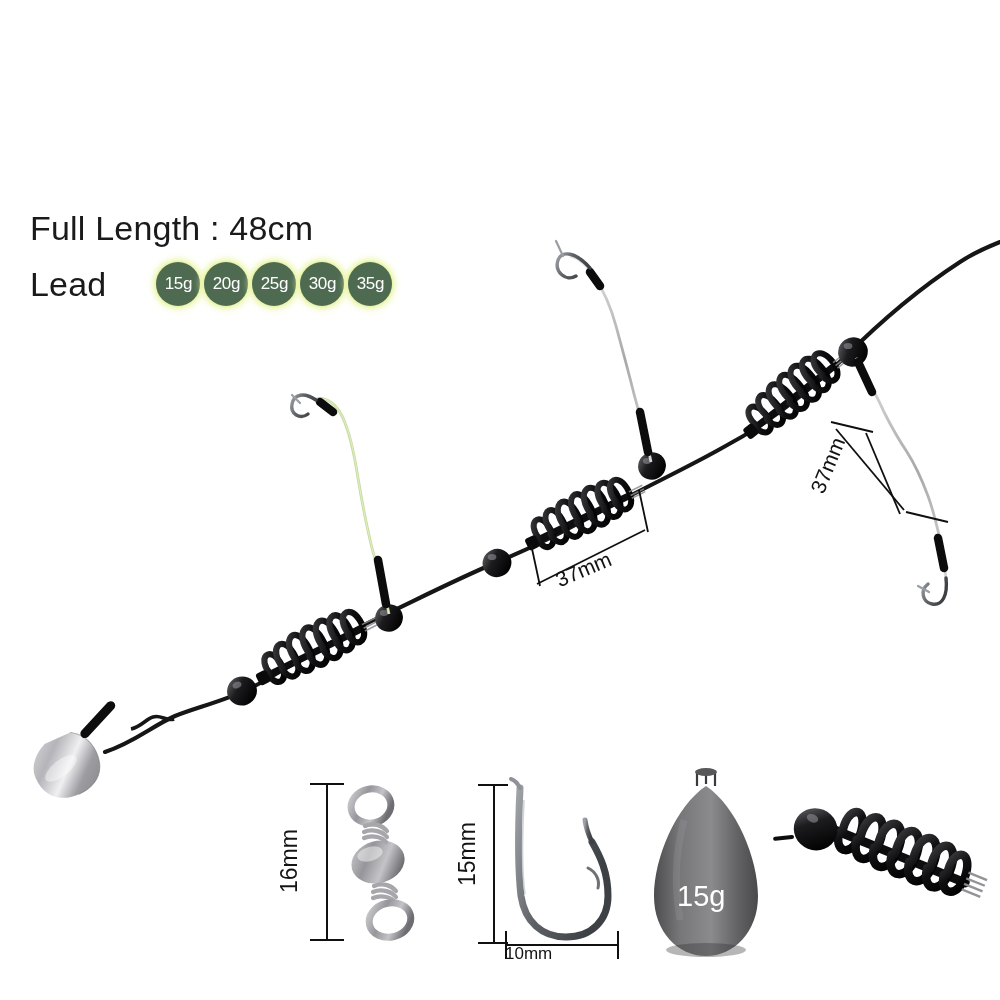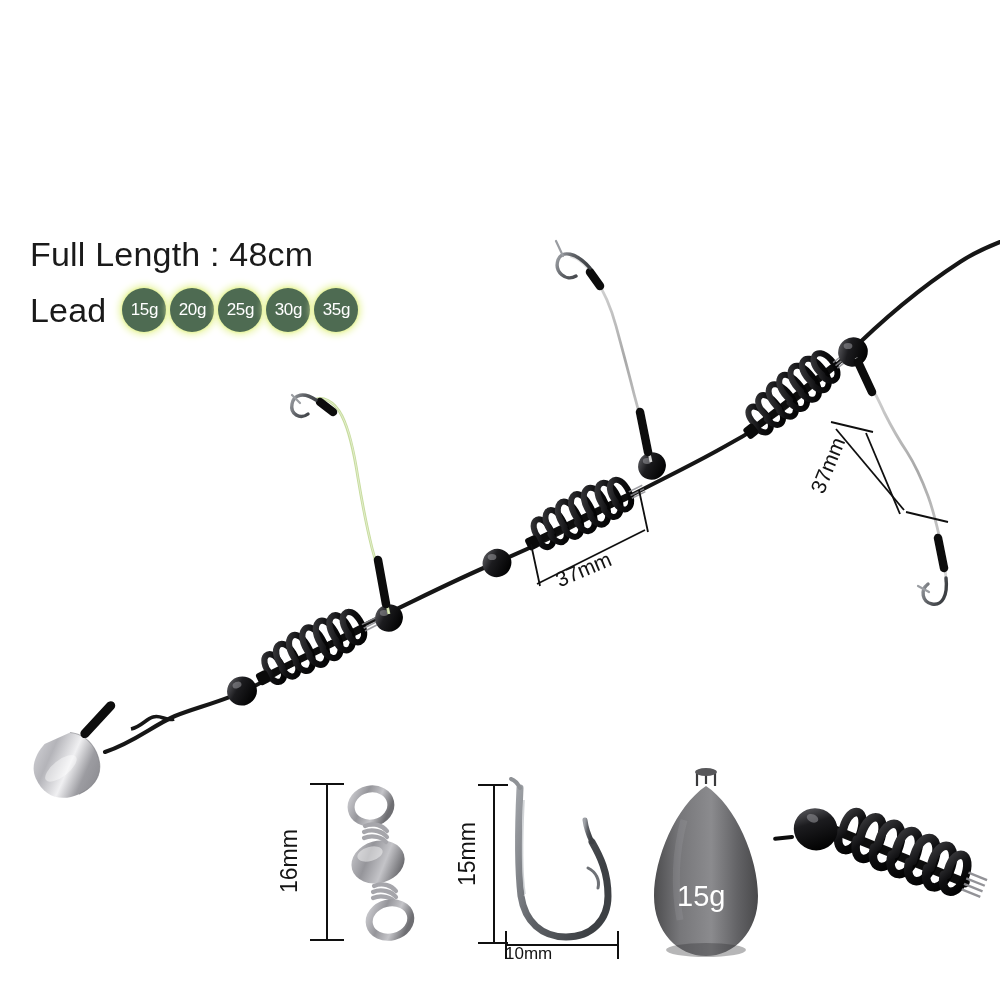--- a/index.html
+++ b/index.html
@@ -27,35 +27,36 @@
     position: absolute;
     left: 0; top: 0;
     width: 1000px;
     height: 1000px;
   }
 
   
   .spec-block {
     position: absolute;
     left: 30px;
-    top: 234px;
+    top: 208px;
     z-index: 40;
   }
   .spec-line-1 {
     font-size: 34px;
     color: #1a1a1a;
     line-height: 40px;
     white-space: nowrap;
     letter-spacing: 0.2px;
   }
   .spec-line-2 {
     margin-top: 12px;
     display: flex;
     align-items: center;
     height: 48px;
+    gap: 34px;
   }
   .lead-label {
     font-size: 34px;
     color: #1a1a1a;
     line-height: 40px;
     white-space: nowrap;
     letter-spacing: 0.2px;
   }
   .badge-row {
     display: flex;

